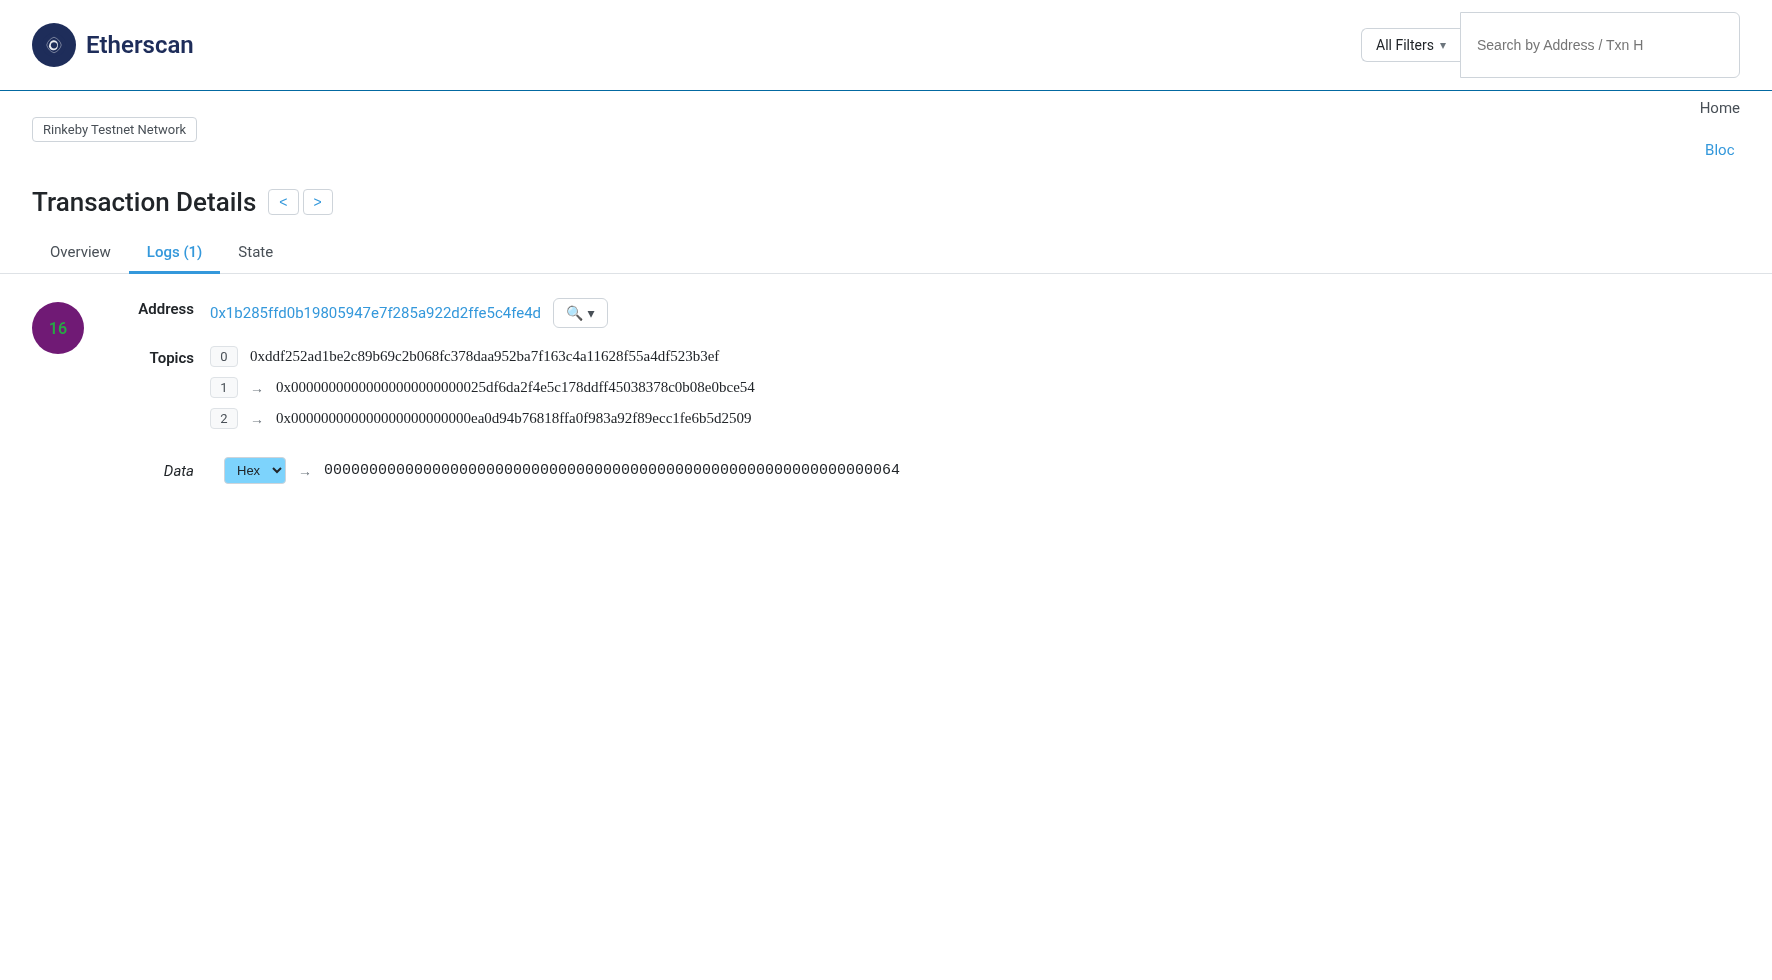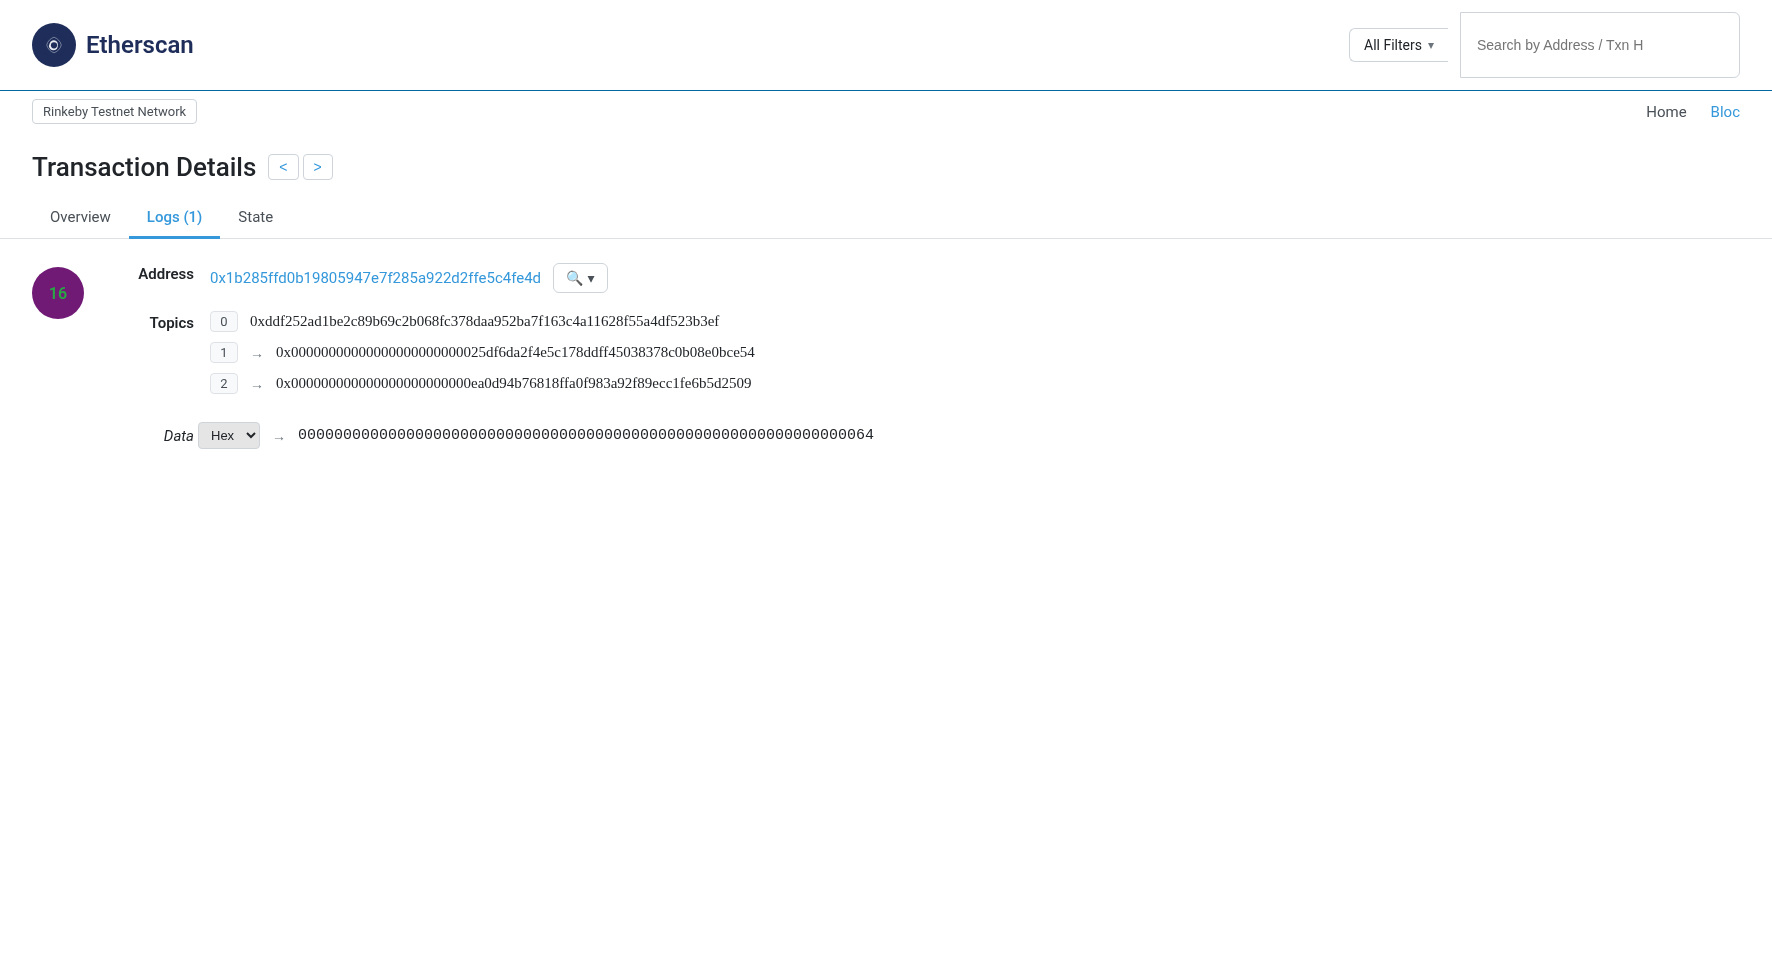--- a/index.html
+++ b/index.html
@@ -4,29 +4,29 @@
   <style>
     * { box-sizing: border-box; margin: 0; padding: 0; }
     body { font-family: -apple-system, BlinkMacSystemFont, 'Segoe UI', Roboto, sans-serif; background: #fff; color: #212529; font-size: 15px; }
 
     
     .header { display: flex; align-items: center; justify-content: space-between; padding: 12px 32px; border-bottom: 1px solid #0369a1; }
     .logo-area { display: flex; align-items: center; gap: 10px; }
     .logo-icon { width: 44px; height: 44px; background: #1e2d5a; border-radius: 50%; display: flex; align-items: center; justify-content: center; }
     .logo-icon svg { width: 26px; height: 26px; }
     .logo-text { font-size: 24px; font-weight: 600; color: #1e2d5a; }
-    .header-right { display: flex; align-items: center; gap: 12px; }
+    .header-right { display: flex; align-items: center; gap: 0; }
     .filter-dropdown { display: flex; align-items: center; gap: 6px; border: 1px solid #ced4da; border-right: none; border-radius: 6px 0 0 6px; padding: 8px 14px; cursor: pointer; background: #fff; font-size: 14px; color: #212529; }
     .filter-dropdown .chevron { color: #6c757d; font-size: 12px; }
     .search-input { border: 1px solid #ced4da; border-radius: 0 6px 6px 0; padding: 24px 16px; font-size: 14px; color: #6c757d; width: 280px; outline: none; }
 
     
     .sub-header { display: flex; align-items: center; justify-content: space-between; padding: 8px 32px; }
     .network-badge { border: 1px solid #ced4da; border-radius: 4px; padding: 4px 10px; font-size: 13px; color: #495057; }
-    .nav-links { display: flex; gap: 24px; align-items: center; }
+    .nav-links { display: flex; gap: 24px; align-items: center; flex-direction: column; }
     .nav-link { font-size: 15px; color: #495057; text-decoration: none; cursor: pointer; }
     .nav-link.active { color: #3498db; }
 
     
     .page-title-area { padding: 20px 32px 0; display: flex; align-items: center; gap: 12px; }
     .page-title { font-size: 26px; font-weight: 500; color: #212529; }
     .nav-arrows { display: flex; gap: 4px; }
     .nav-arrow { border: 1px solid #ced4da; border-radius: 4px; padding: 4px 10px; cursor: pointer; color: #3498db; font-size: 14px; background: #fff; }
 
     
@@ -55,21 +55,21 @@
     .topics-content { flex: 1; }
     .topic-item { display: flex; align-items: center; gap: 12px; margin-bottom: 10px; }
     .topic-index { background: #f8f9fa; border: 1px solid #dee2e6; border-radius: 4px; padding: 2px 8px; font-size: 13px; color: #495057; min-width: 28px; text-align: center; }
     .topic-arrow { color: #6c757d; font-size: 14px; }
     .topic-value { font-size: 15px; color: #212529; font-family: Liberation Serif, serif; word-break: break-all; }
 
     
     .data-row { display: flex; align-items: center; gap: 4px; margin-top: 18px; }
     .data-label { font-style: italic; color: #212529; min-width: 90px; text-align: right; flex-shrink: 0; font-size: 15px; }
     .data-content { display: flex; align-items: center; gap: 12px; }
-    .hex-select { border: 1px solid #ced4da; border-radius: 4px; padding: 4px 8px; font-size: 13px; background: #e5e5e5; color: #212529; cursor: pointer; }
+    .hex-select { border: 1px solid #ced4da; border-radius: 4px; padding: 4px 8px; font-size: 13px; background: #7dd3fc; color: #212529; cursor: pointer; margin-left: 26px; }
     .data-arrow { color: #6c757d; font-size: 14px; }
     .data-value { font-size: 15px; color: #212529; font-family: 'Courier New', monospace; }
   </style>
 </head>
 <body>
 
 <div class="header">
   <div class="logo-area">
     <div class="logo-icon">
       <svg viewBox="0 0 100 100" fill="none" xmlns="http://www.w3.org/2000/svg">

